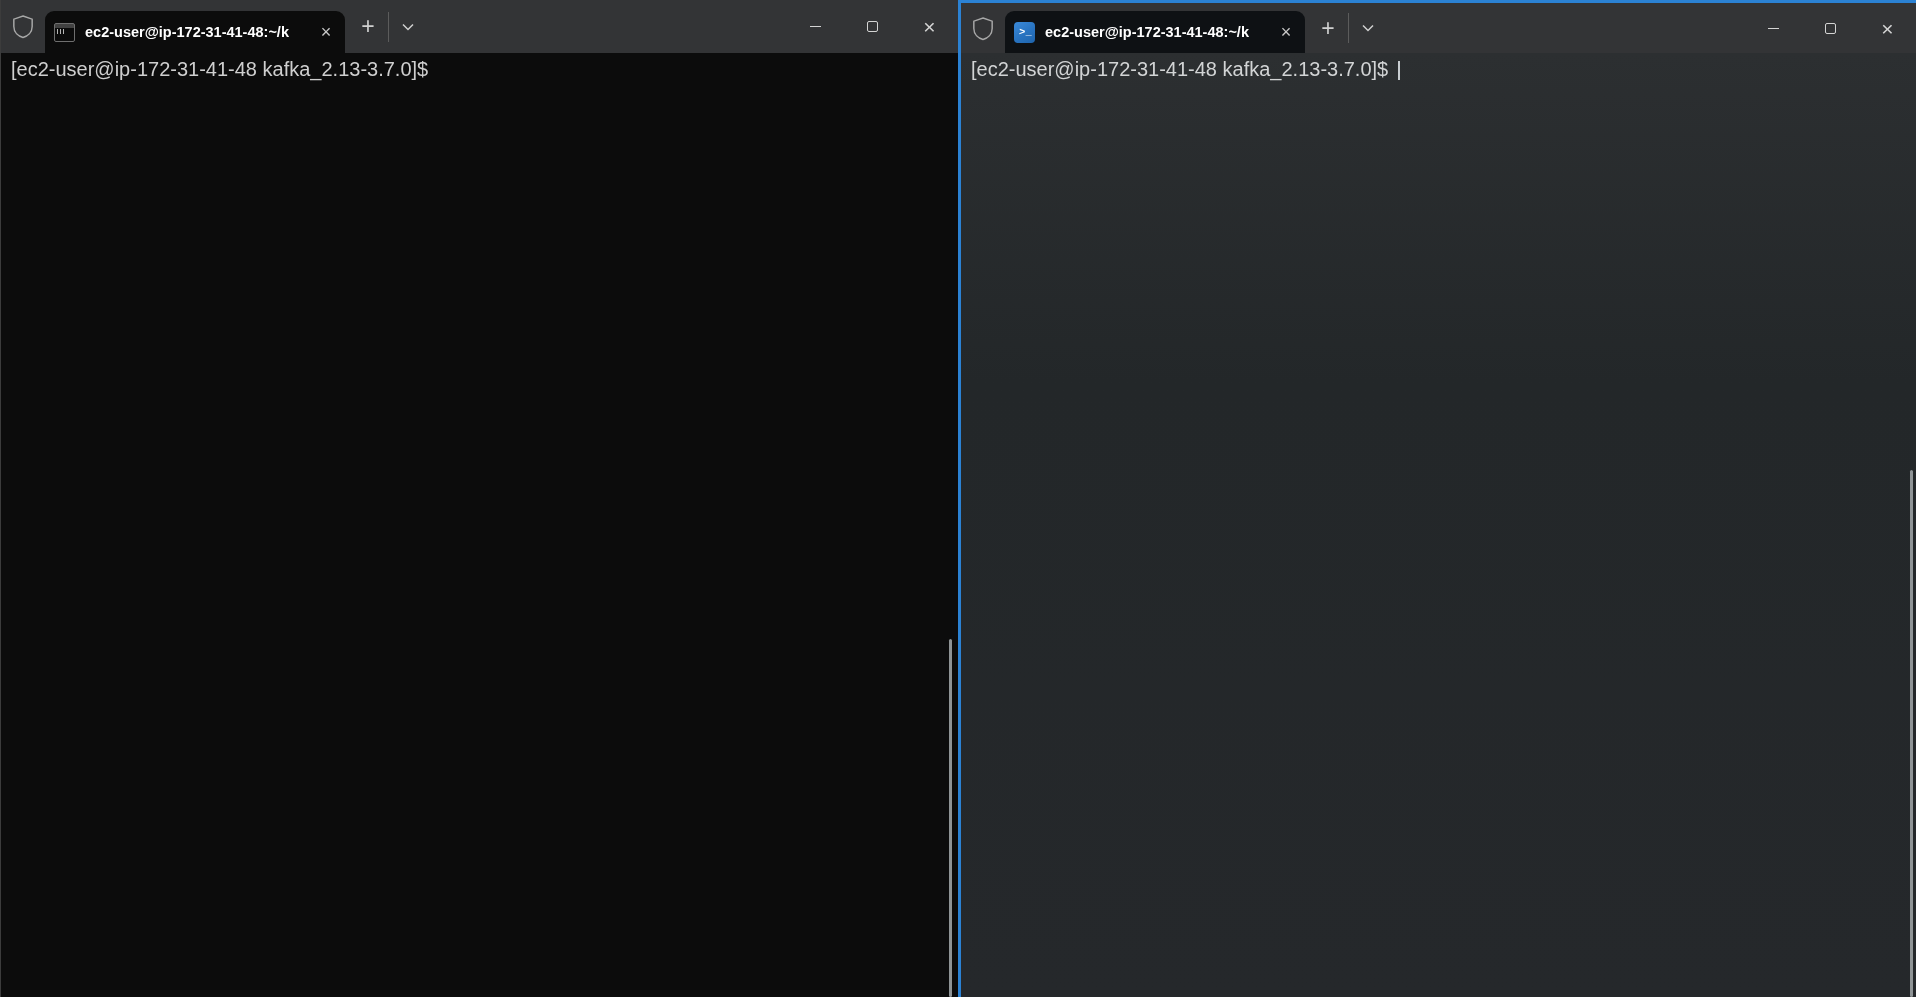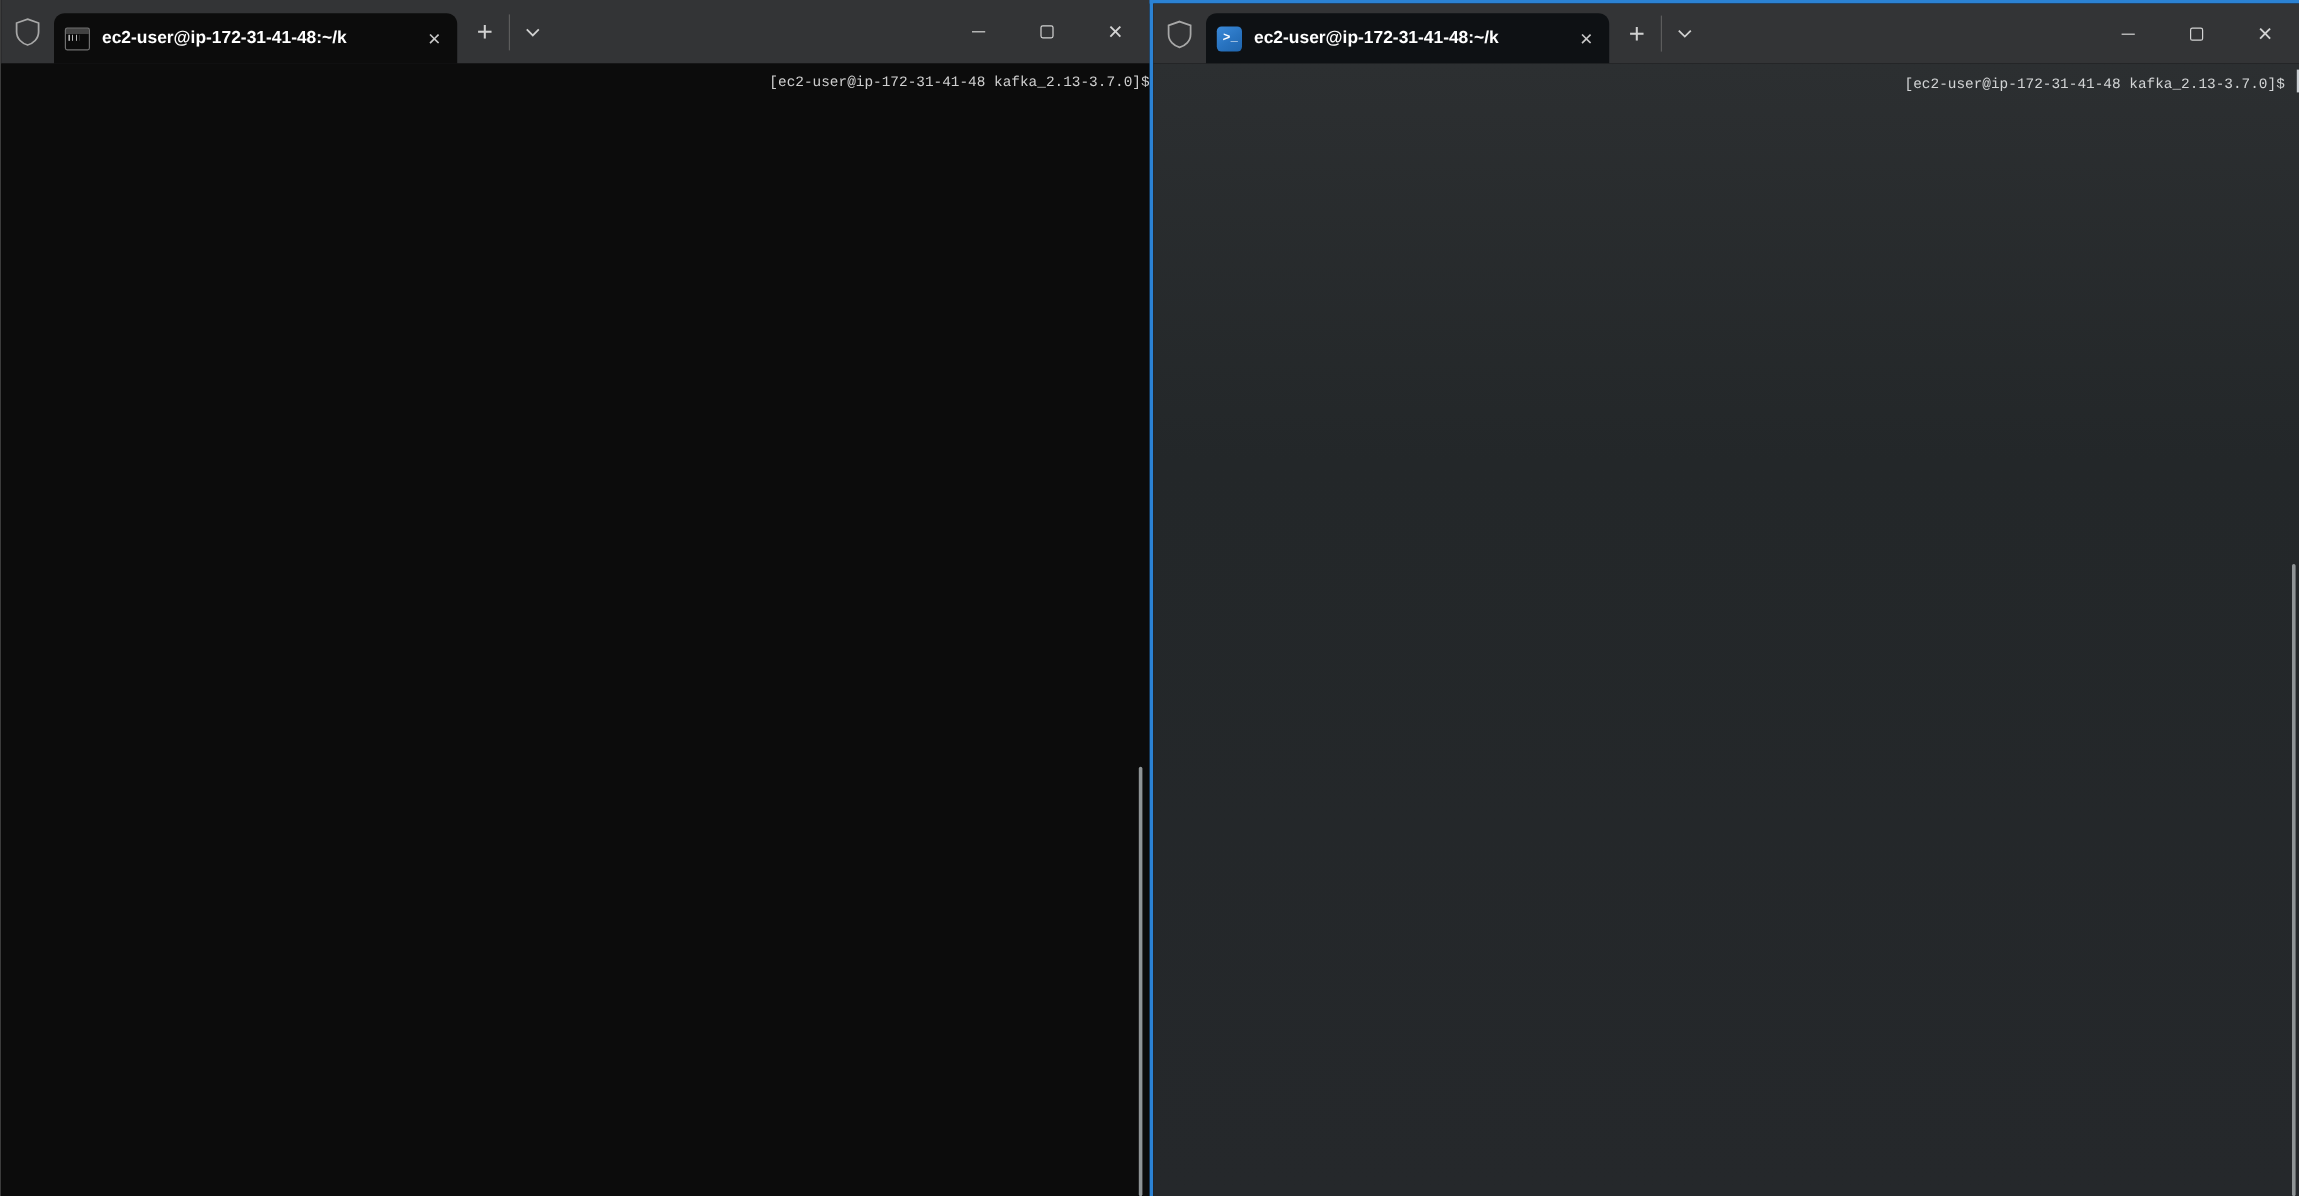--- a/index.html
+++ b/index.html
@@ -14,21 +14,21 @@
   .window{position:absolute;top:0;height:997px;display:flex;flex-direction:column;}
   #win-left{left:0;width:958px;border-left:1px solid #3c3c3c;}
   #win-right{left:958px;width:958px;border-left:3px solid var(--focus_border);border-top:3px solid var(--focus_border);}
 
   .titlebar{height:53px;flex:none;background:var(--titlebar_bg);display:flex;align-items:stretch;}
   #win-right .titlebar{height:50px;}
 
   .shield-wrap{width:44px;display:flex;align-items:center;justify-content:center;}
   .shield-wrap svg{display:block;}
 
-  .tab{width:336px;margin-top:11px;border-radius:9px 9px 0 0;display:flex;align-items:center;
+  .tab{width:300px;margin-top:11px;border-radius:9px 9px 0 0;display:flex;align-items:center;
        padding:0 6px 0 9px;cursor:default;}
   #win-right .tab{margin-top:8px;}
   .tab.left{background:var(--tab_bg_left);}
   .tab.right{background:var(--tab_bg_right);}
 
   .console-icon{width:21px;height:19px;flex:none;background:linear-gradient(#424242 0 4px,#0b0b0b 4px);
        border:1px solid #6f6f6f;border-radius:2px;position:relative;}
   .console-icon::before{content:"";position:absolute;top:5px;left:2px;width:9px;height:5px;
        background:repeating-linear-gradient(90deg,#b5b5b5 0 1px,transparent 1px 3px);}
   .ps-icon{width:21px;height:21px;flex:none;border-radius:4px;
@@ -49,22 +49,22 @@
   .chevron-btn{width:36px;height:34px;margin:auto 0;display:flex;align-items:center;
        justify-content:center;border-radius:4px;cursor:pointer;}
   .tb-spacer{flex:1;}
 
   .win-controls{display:flex;height:100%;}
   .win-btn{width:57px;height:100%;display:flex;align-items:center;justify-content:center;cursor:pointer;}
   .glyph-min{width:11px;height:1px;background:var(--control_glyph);}
   .glyph-max{width:11px;height:11px;border:1.2px solid var(--control_glyph);border-radius:2px;}
   .glyph-close{color:var(--control_glyph);font-size:21px;font-weight:300;line-height:1;}
 
-  .terminal{flex:1;position:relative;font-family:Liberation Mono, monospace;font-size:12px;
-       line-height:22px;padding:5px 0 0 10px;color:var(--prompt_text);text-align:right;}
+  .terminal{flex:1;position:relative;font-family:Liberation Sans, sans-serif;font-size:20px;
+       line-height:22px;padding:5px 0 0 10px;color:var(--prompt_text);}
   #win-left .terminal{background:var(--left_terminal_bg);}
   #win-right .terminal{background:linear-gradient(180deg,#2c2f31 0%,#232729 35%,#25282b 100%);color:#d2d4d5;}
 
   .cursor{display:inline-block;width:2px;height:19px;background:#c8cdd1;margin-left:10px;vertical-align:-4px;}
 
   .scrollbar-thumb{position:absolute;width:3px;border-radius:2px;background:#8f9496;}
   #win-left .scrollbar-thumb{right:6px;top:586px;bottom:0;}
   #win-right .scrollbar-thumb{right:3px;top:417px;bottom:0;}
 </style>
 </head>

